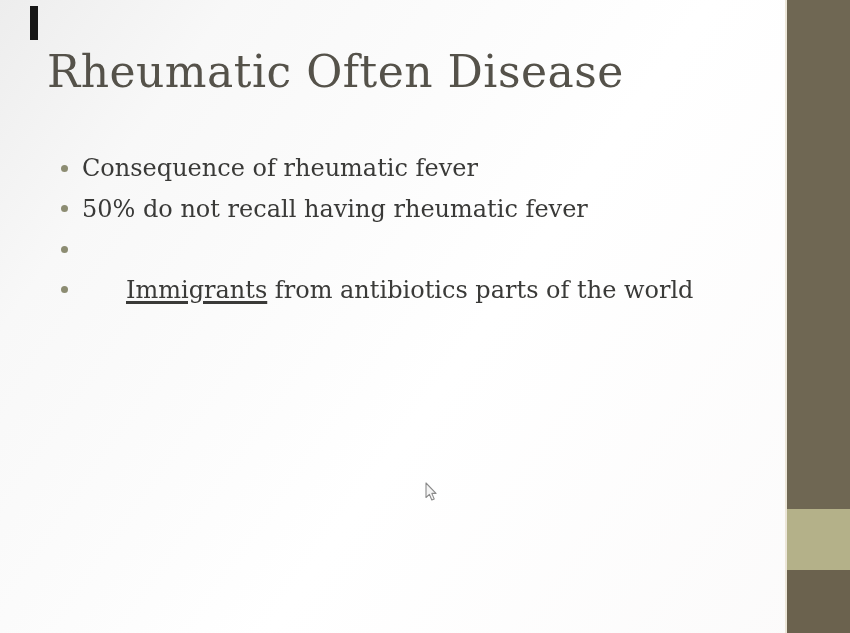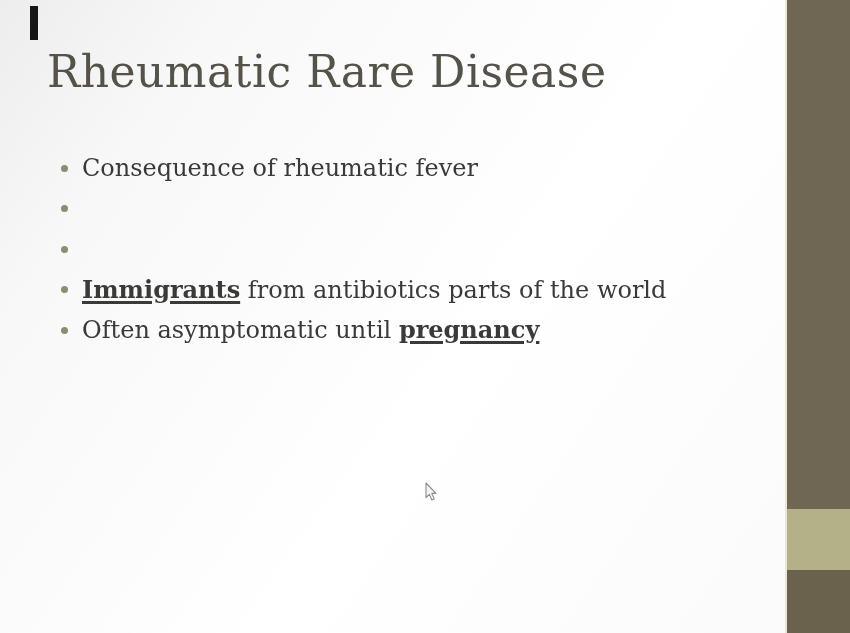--- a/index.html
+++ b/index.html
@@ -50,24 +50,25 @@
   }
   .bullet-dot {
     flex: 0 0 auto;
     width: 7px; height: 7px;
     border-radius: 50%;
     background: #8c8c72;
     margin-right: 14px;
     align-self: center;
   }
   .emph {
-    font-weight: bold;
+    font-weight: normal;
     text-decoration: underline;
     text-decoration-thickness: 2.5px;
     text-underline-offset: 3px;
+    margin-left: 44px;
   }
   .emph:empty { display: none; }
 
   
   .sidebar { position: absolute; top: 0; right: 0; width: 63px; height: 633px; }
   .sidebar-edge {
     position: absolute; top: 0; left: -2px;
     width: 2px; height: 633px;
     background: #ece6d8;
   }
@@ -82,40 +83,37 @@
     width: 13px; height: 20px;
   }
 </style>
 </head>
 <body>
 
 <div class="screen">
 
   <div class="artifact-mark"></div>
 
-  <h1 class="slide-title">Rheumatic Rare Disease</h1>
+  <h1 class="slide-title">Rheumatic Often Disease</h1>
 
   <ul class="bullet-list">
     <li class="bullet-item">
       <span class="bullet-dot"></span>
       <span><span>Consequence of rheumatic fever</span><span></span></span>
     </li>
     <li class="bullet-item">
       <span class="bullet-dot"></span>
+      <span><span>50% do not recall having rheumatic fever</span><span></span></span>
     </li>
     <li class="bullet-item">
       <span class="bullet-dot"></span>
     </li>
     <li class="bullet-item">
       <span class="bullet-dot"></span>
       <span><span></span><span class="emph">Immigrants</span><span> from antibiotics parts of the world</span></span>
-    </li>
-    <li class="bullet-item">
-      <span class="bullet-dot"></span>
-      <span><span>Often asymptomatic until </span><span class="emph">pregnancy</span><span></span></span>
     </li>
   </ul>
 
   <div class="sidebar">
     <div class="sidebar-edge"></div>
     <div class="band-top"></div>
     <div class="band-light"></div>
     <div class="band-bottom"></div>
   </div>
 

